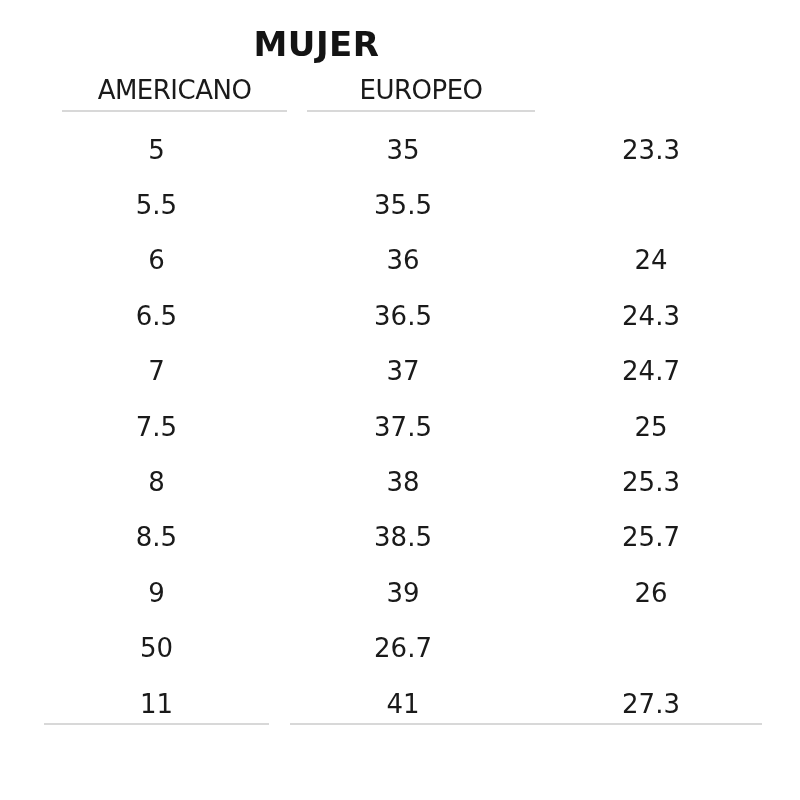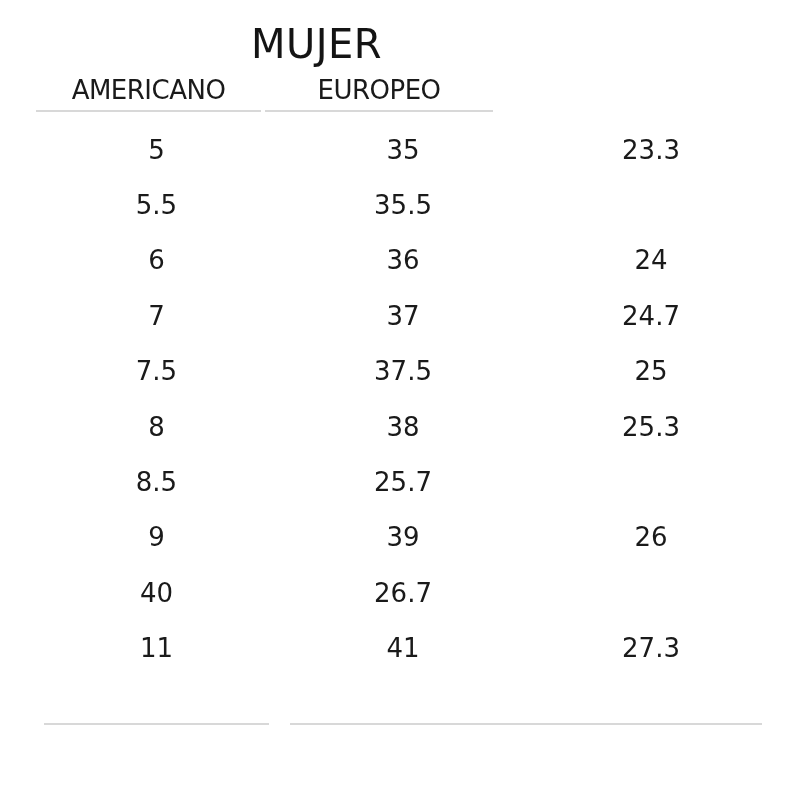--- a/index.html
+++ b/index.html
@@ -14,35 +14,35 @@
     font-family: "DejaVu Sans", "Liberation Sans", sans-serif;
     color: #1a1a1a;
     overflow: hidden;
   }
   .page-title {
     position: absolute;
     top: 24px;
     left: 0;
     width: 633px;
     text-align: center;
-    font-size: 40px;
-    font-weight: normal;
+    font-size: 34px;
+    font-weight: bold;
     line-height: 40px;
     letter-spacing: 0.5px;
     color: #141414;
   }
   .table-header {
     position: absolute;
-    left: 36px;
+    left: 62px;
     top: 70px;
     width: 721px;
     height: 42px;
     display: grid;
     grid-template-columns: 225px 228px 228px;
-    column-gap: 4px;
+    column-gap: 20px;
   }
   .table-header .cell {
     border-bottom: 2px solid #d8d8d8;
     display: flex;
     align-items: center;
     justify-content: center;
     font-size: 26px;
     letter-spacing: -0.5px;
     white-space: nowrap;
   }
@@ -103,20 +103,25 @@
     <div class="cell">5.5</div>
     <div class="cell">35.5</div>
   </div>
 
   <div class="row">
     <div class="cell">6</div>
     <div class="cell">36</div>
     <div class="cell">24</div>
   </div>
 
+  <div class="row">
+    <div class="cell">6.5</div>
+    <div class="cell">36.5</div>
+    <div class="cell">24.3</div>
+  </div>
 
   <div class="row">
     <div class="cell">7</div>
     <div class="cell">37</div>
     <div class="cell">24.7</div>
   </div>
 
   <div class="row">
     <div class="cell">7.5</div>
     <div class="cell">37.5</div>
@@ -124,31 +129,32 @@
   </div>
 
   <div class="row">
     <div class="cell">8</div>
     <div class="cell">38</div>
     <div class="cell">25.3</div>
   </div>
 
   <div class="row">
     <div class="cell">8.5</div>
+    <div class="cell">38.5</div>
     <div class="cell">25.7</div>
   </div>
 
   <div class="row">
     <div class="cell">9</div>
     <div class="cell">39</div>
     <div class="cell">26</div>
   </div>
 
   <div class="row">
-    <div class="cell">40</div>
+    <div class="cell">50</div>
     <div class="cell">26.7</div>
   </div>
 
   <div class="row">
     <div class="cell">11</div>
     <div class="cell">41</div>
     <div class="cell">27.3</div>
   </div>
 </div>
 

